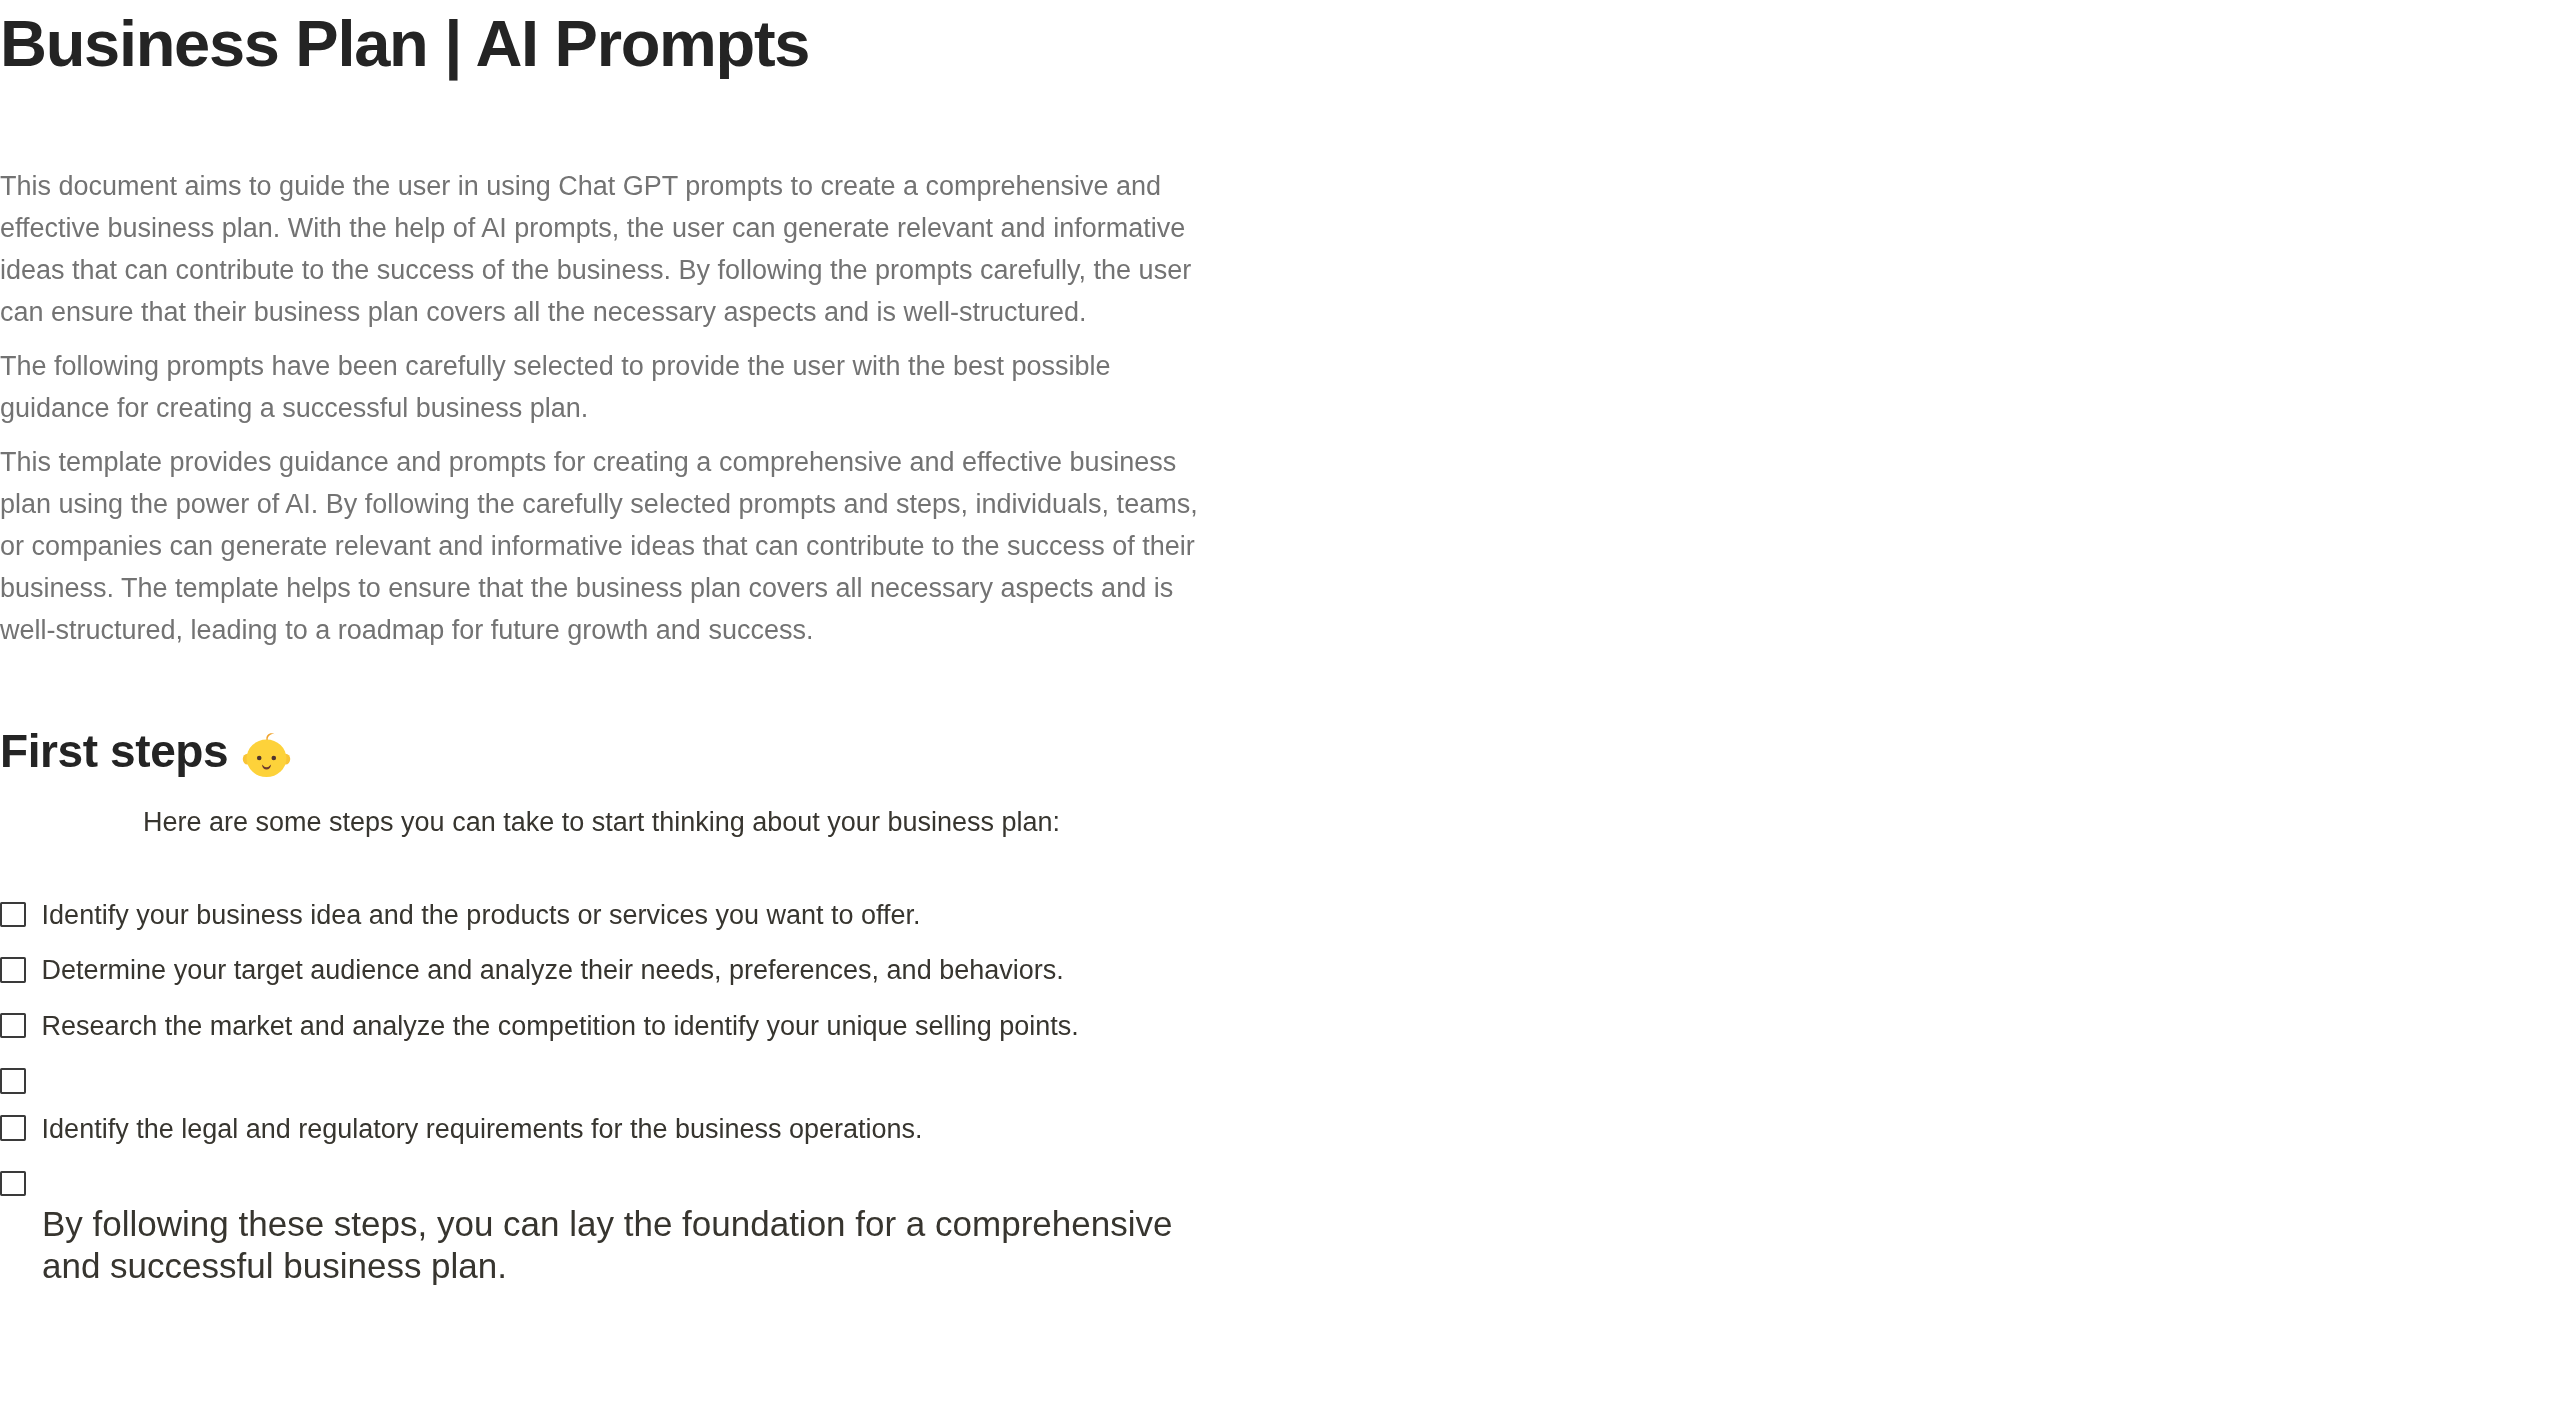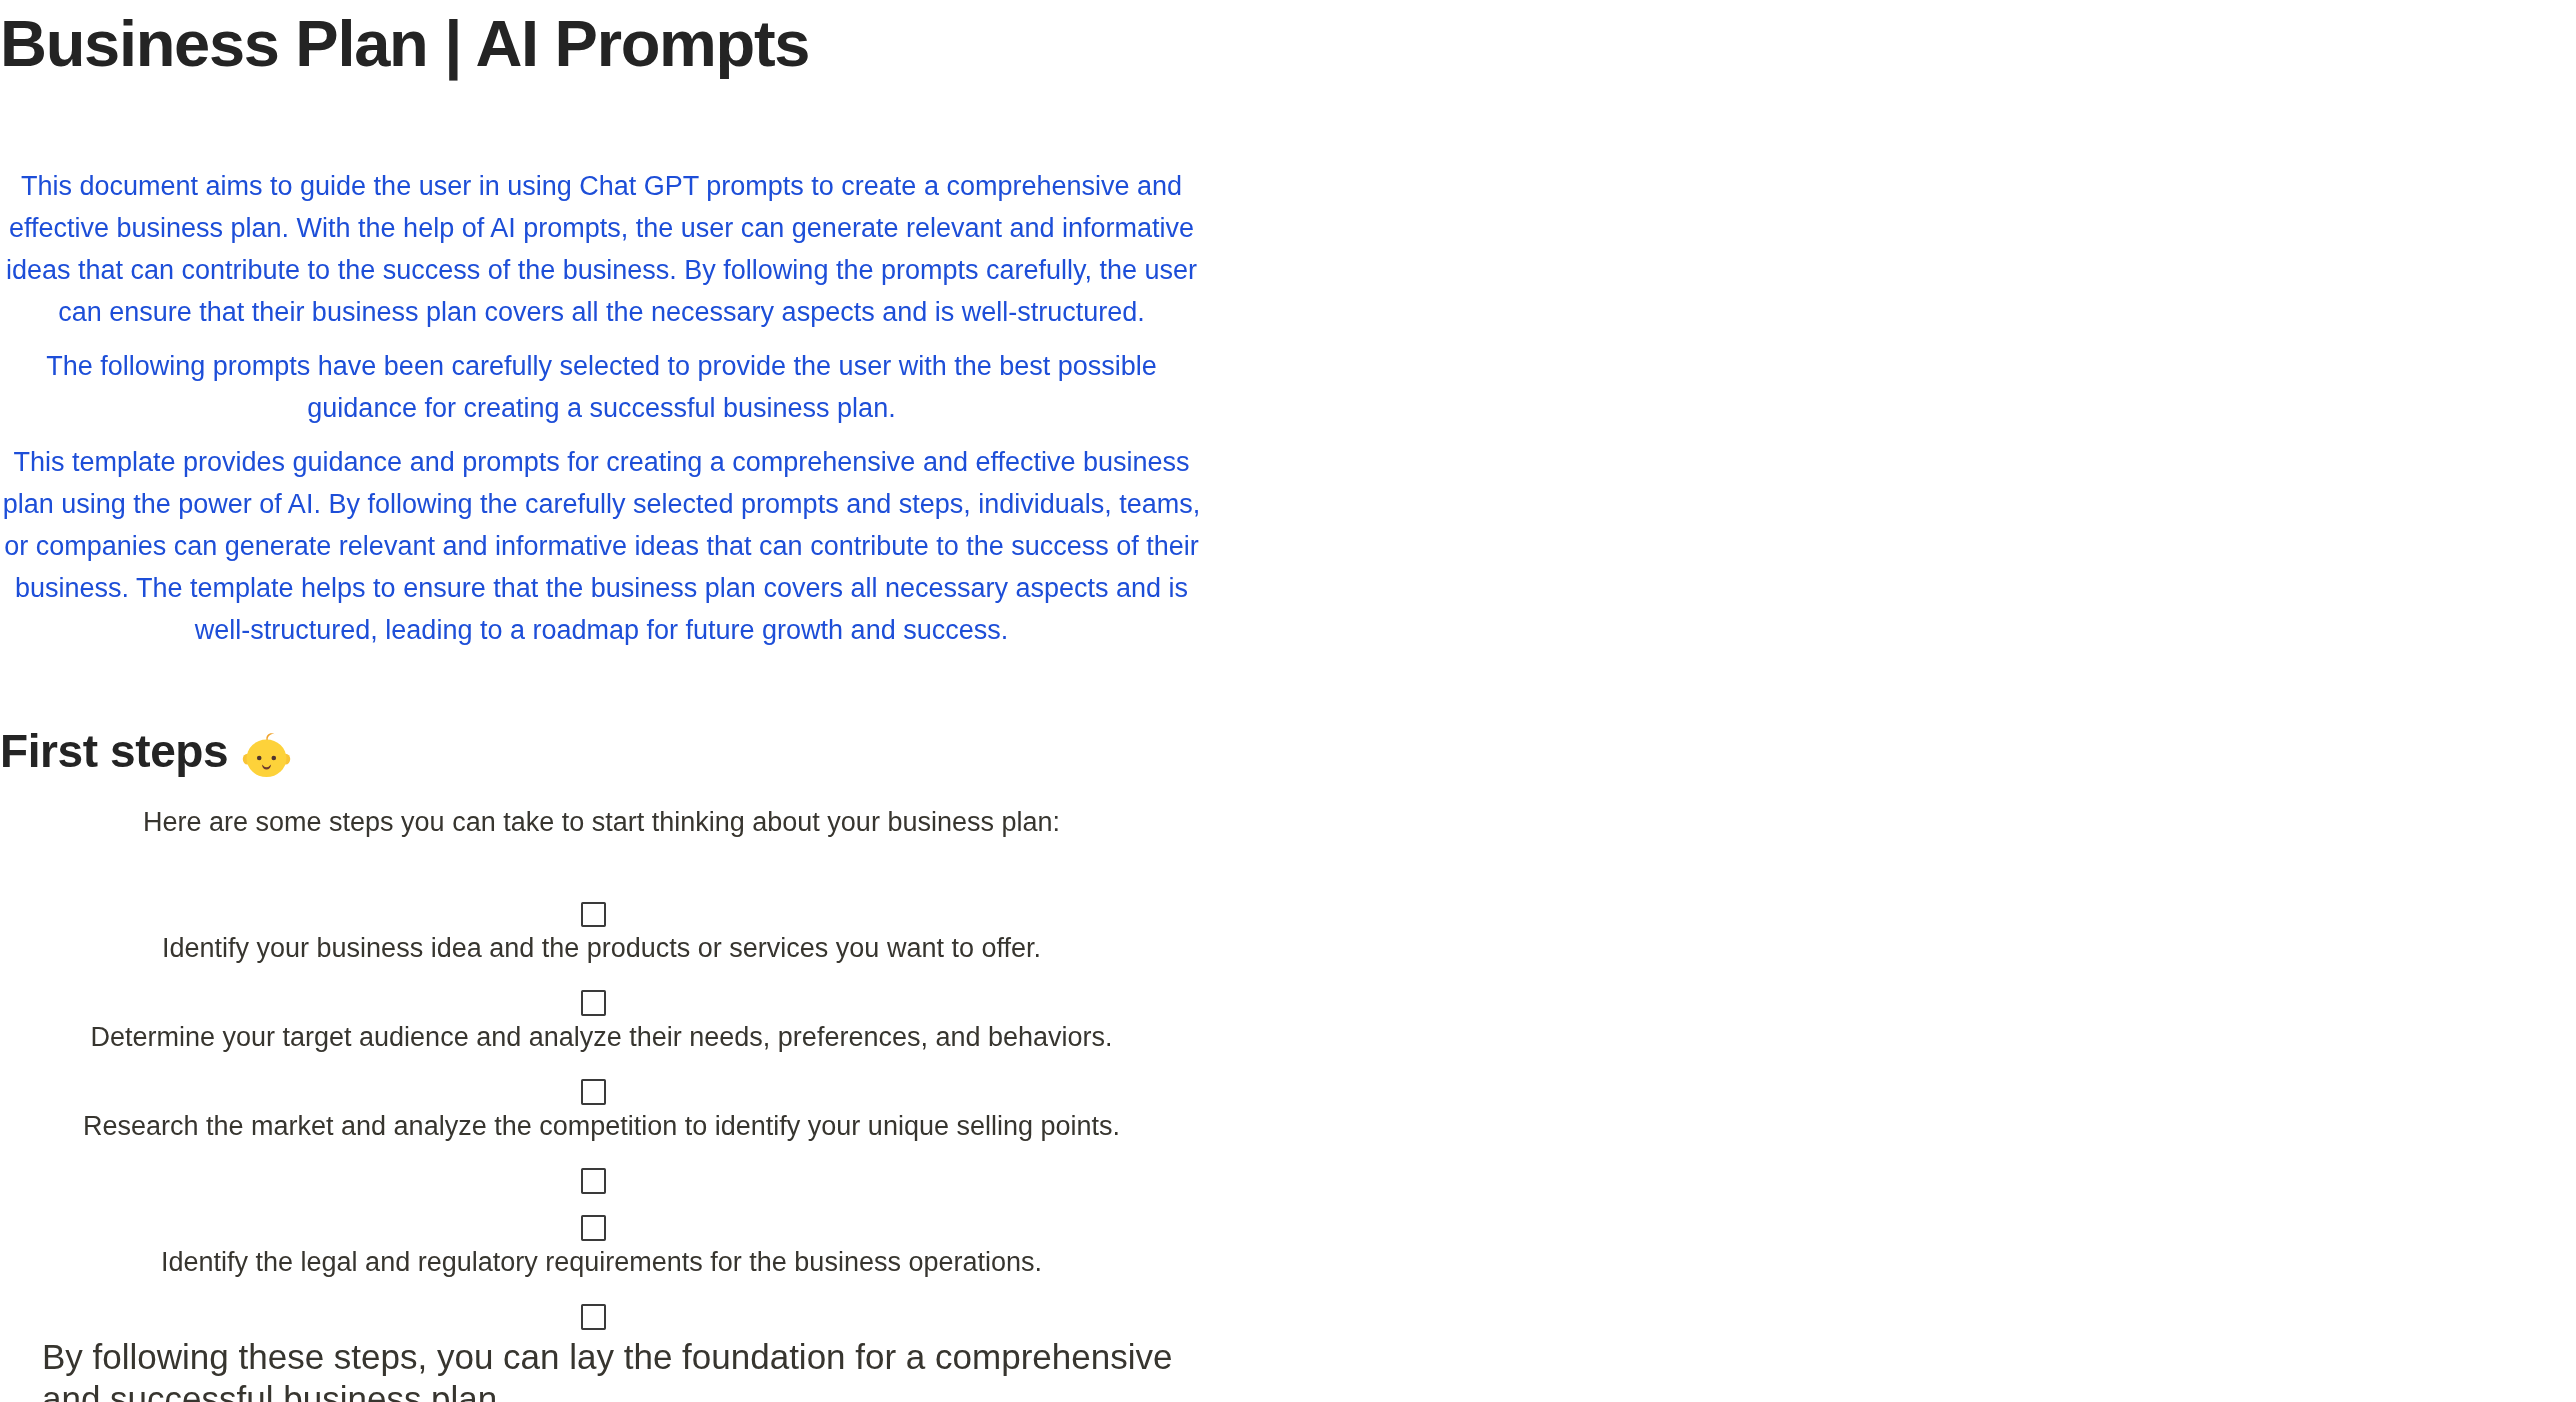--- a/index.html
+++ b/index.html
@@ -29,22 +29,21 @@
     font-size: 65px;
     line-height: 78px;
     font-weight: bold;
     letter-spacing: -1.3px;
     color: #242424;
   }
   .para {
     margin: 0 0 12px 0;
     font-size: 27px;
     line-height: 42px;
-    color: #1d4ed8;
-    text-align: center;
+    color: #737373;
   }
   .para.first {
     margin-top: 82px;
   }
   .section-heading {
     display: flex;
     align-items: flex-end;
     gap: 13.6px;
     margin-top: 73px;
     margin-bottom: 22px;
@@ -65,23 +64,22 @@
     margin: 0;
     font-size: 27px;
     line-height: 42px;
     text-align: center;
   }
   .todo-list {
     margin-top: 44px;
   }
   .todo-item {
     display: flex;
-    align-items: center;
+    align-items: flex-start;
     padding: 6.8px 0;
-    flex-direction: column;
   }
   .todo-checkbox {
     width: 25.6px;
     height: 25.6px;
     box-sizing: border-box;
     border: 2.6px solid #3a3a3a;
     border-radius: 1.7px;
     background: #ffffff;
     margin-top: 7.7px;
     margin-right: 16px;

